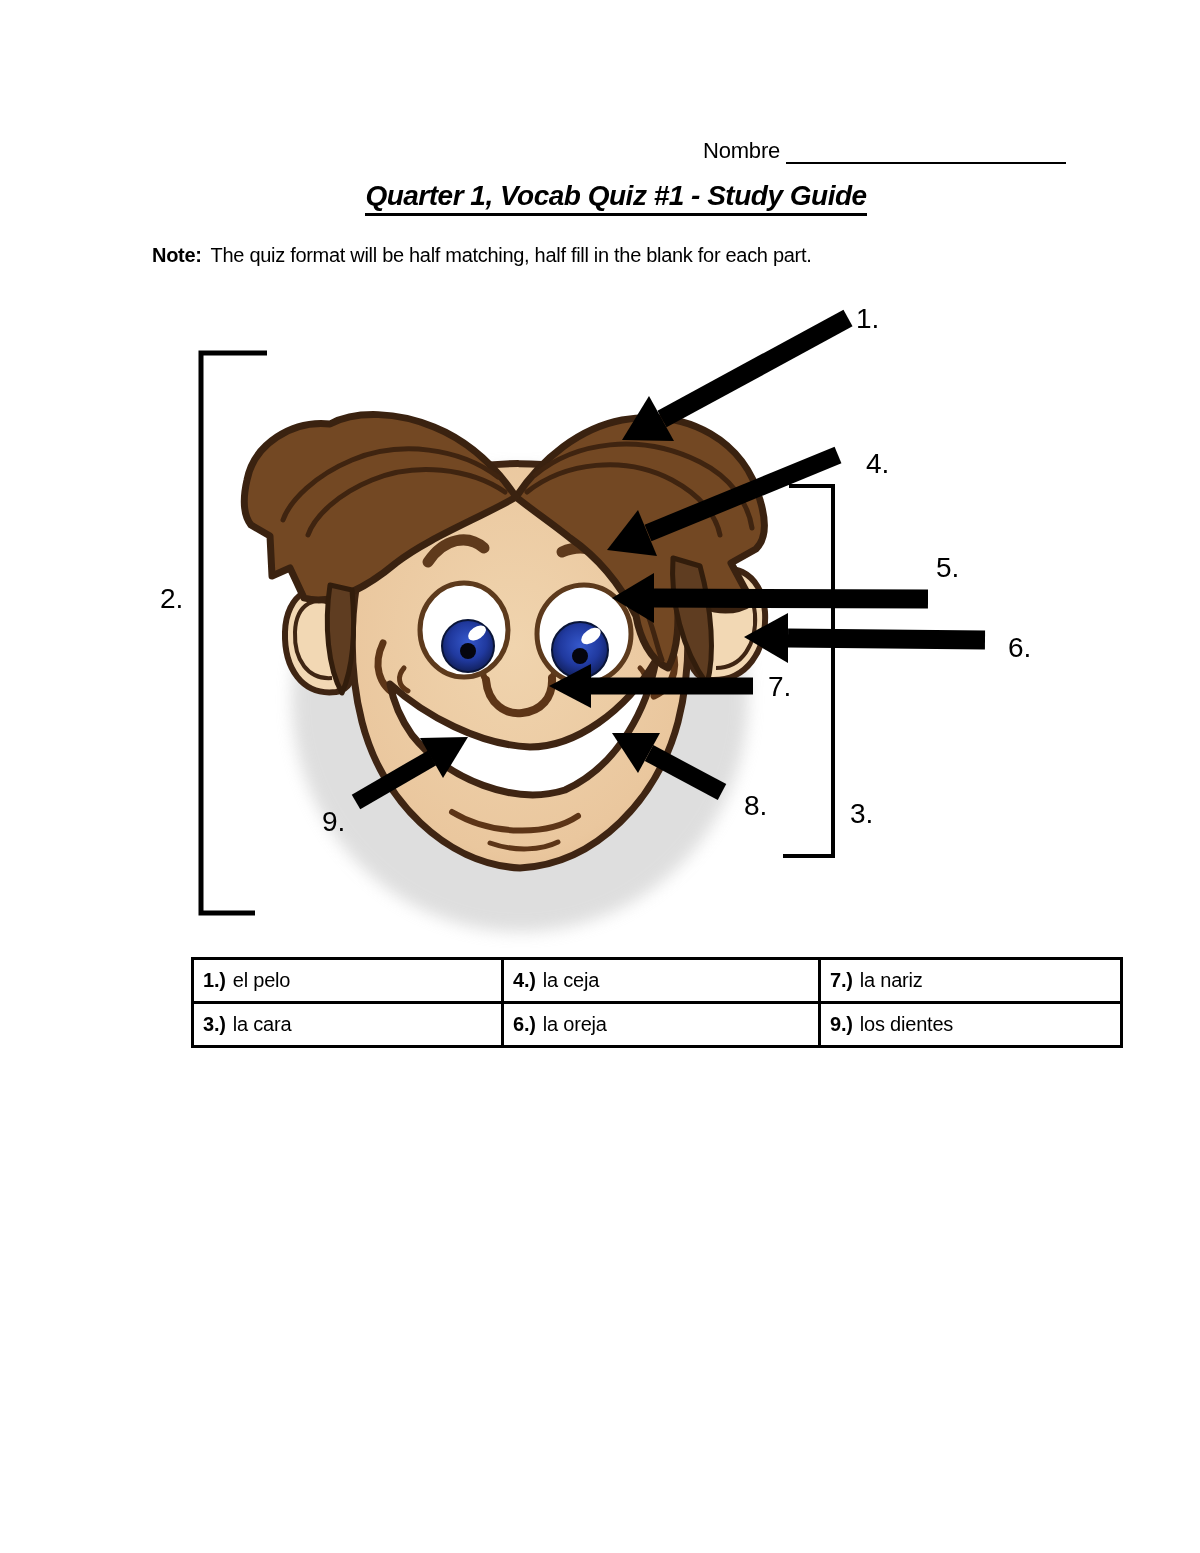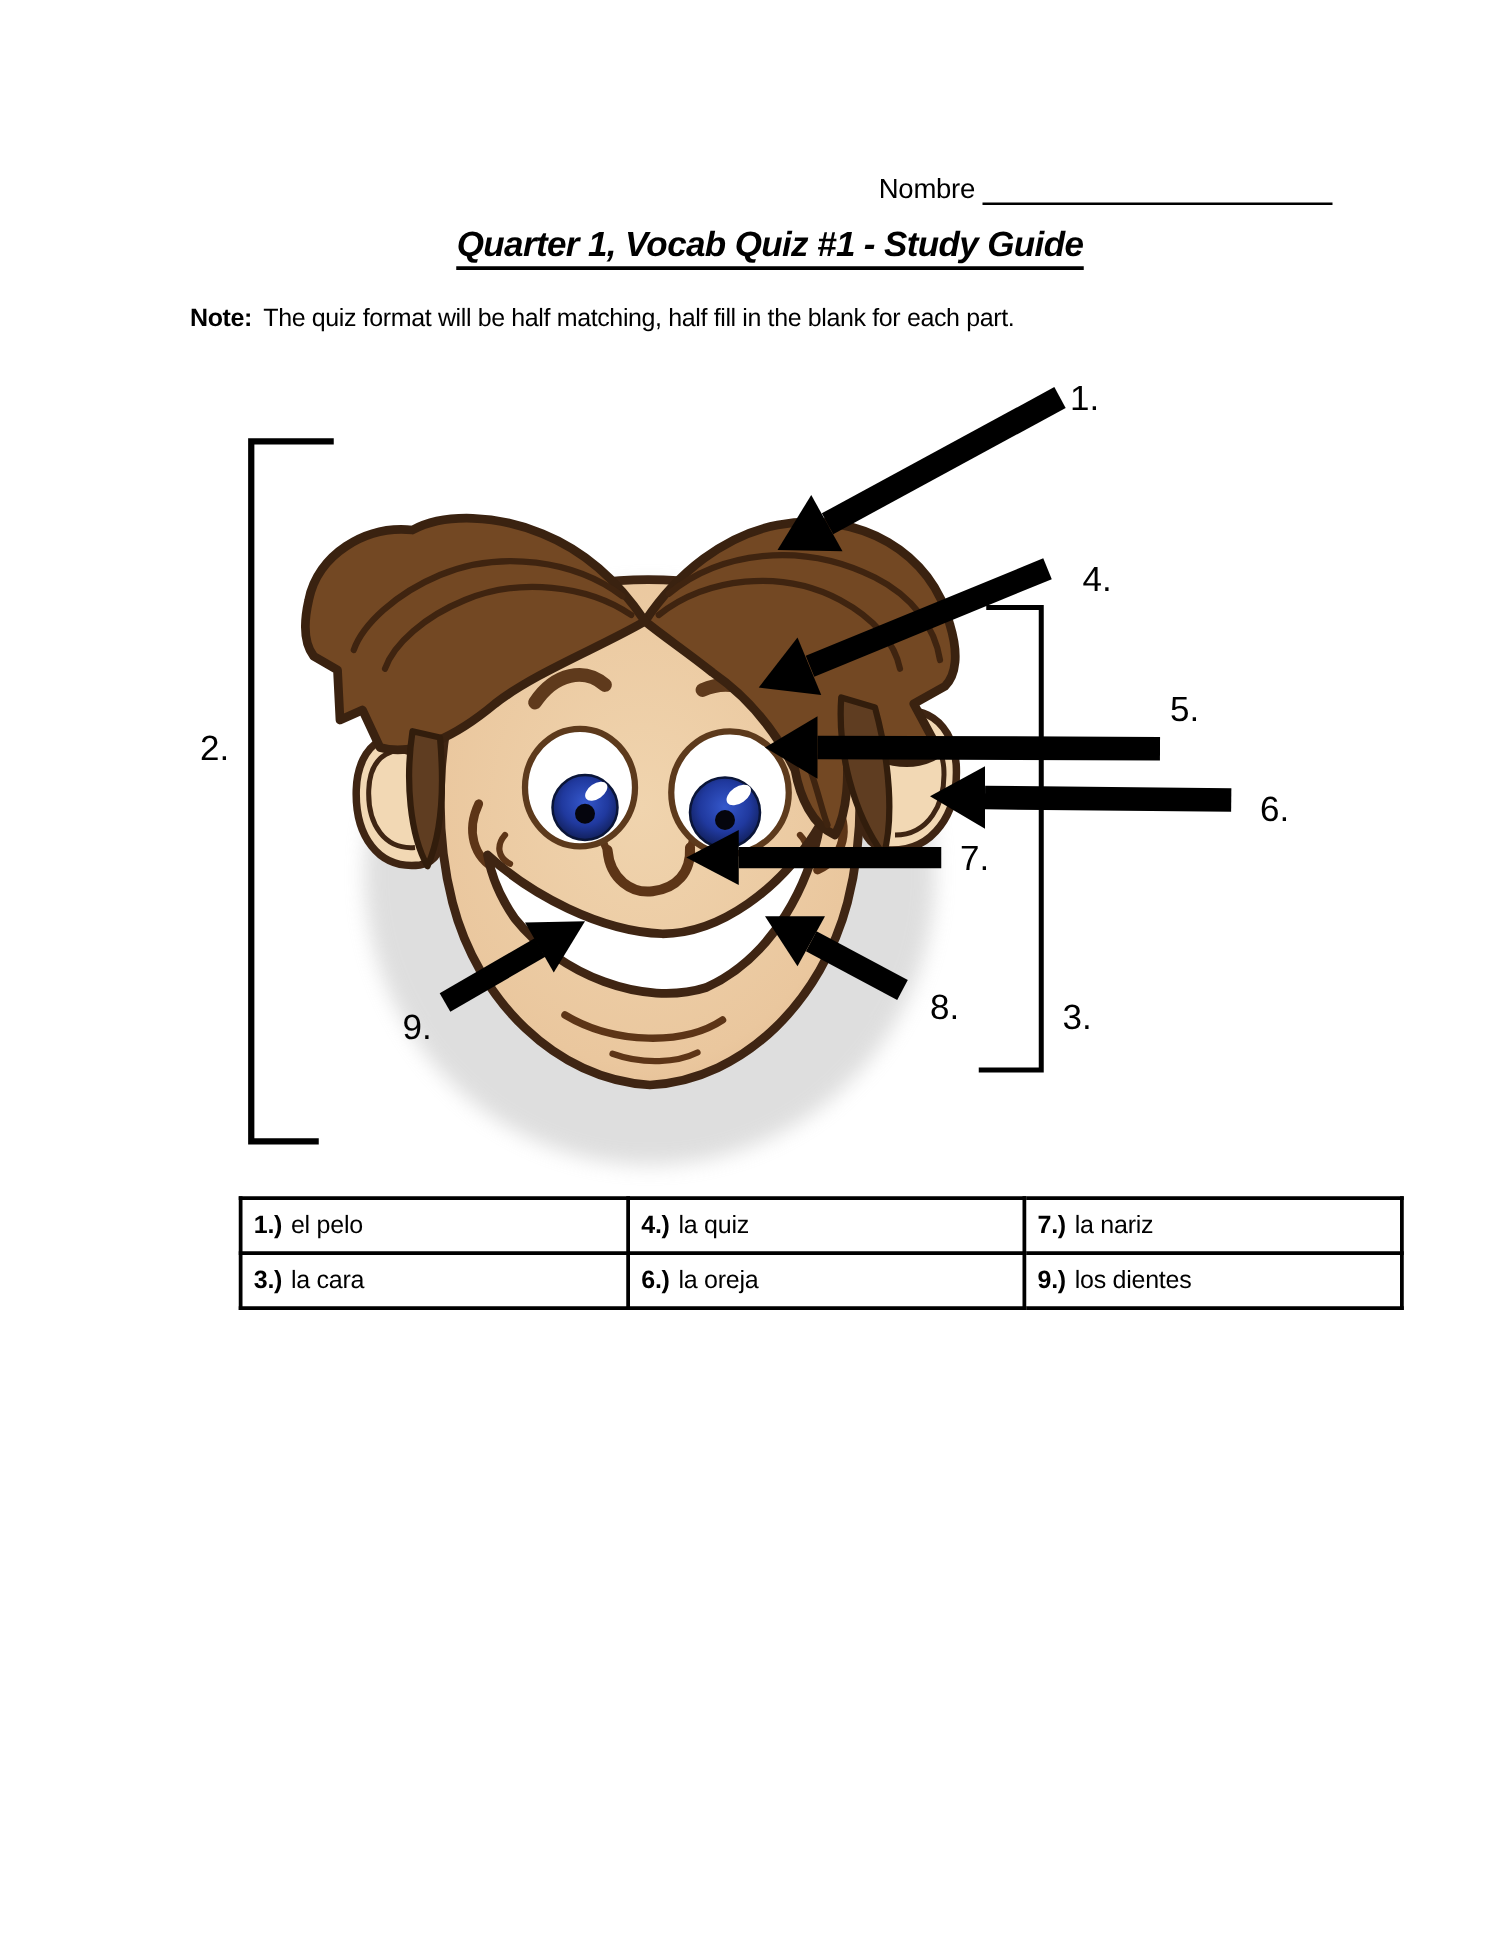--- a/index.html
+++ b/index.html
@@ -201,21 +201,21 @@
 
   <table class="vocab-table">
     <colgroup>
         <col style="width:310px">
         <col style="width:317px">
         <col style="width:302px">
       </colgroup>
     <tbody>
       <tr>
         <td><span class="num">1.)</span><span class="term">el pelo</span></td>
-        <td><span class="num">4.)</span><span class="term">la quiz</span></td>
+        <td><span class="num">4.)</span><span class="term">la ceja</span></td>
         <td><span class="num">7.)</span><span class="term">la nariz</span></td>
       </tr>
       <tr>
         <td><span class="num">3.)</span><span class="term">la cara</span></td>
         <td><span class="num">6.)</span><span class="term">la oreja</span></td>
         <td><span class="num">9.)</span><span class="term">los dientes</span></td>
       </tr>
     </tbody>
   </table>
 

